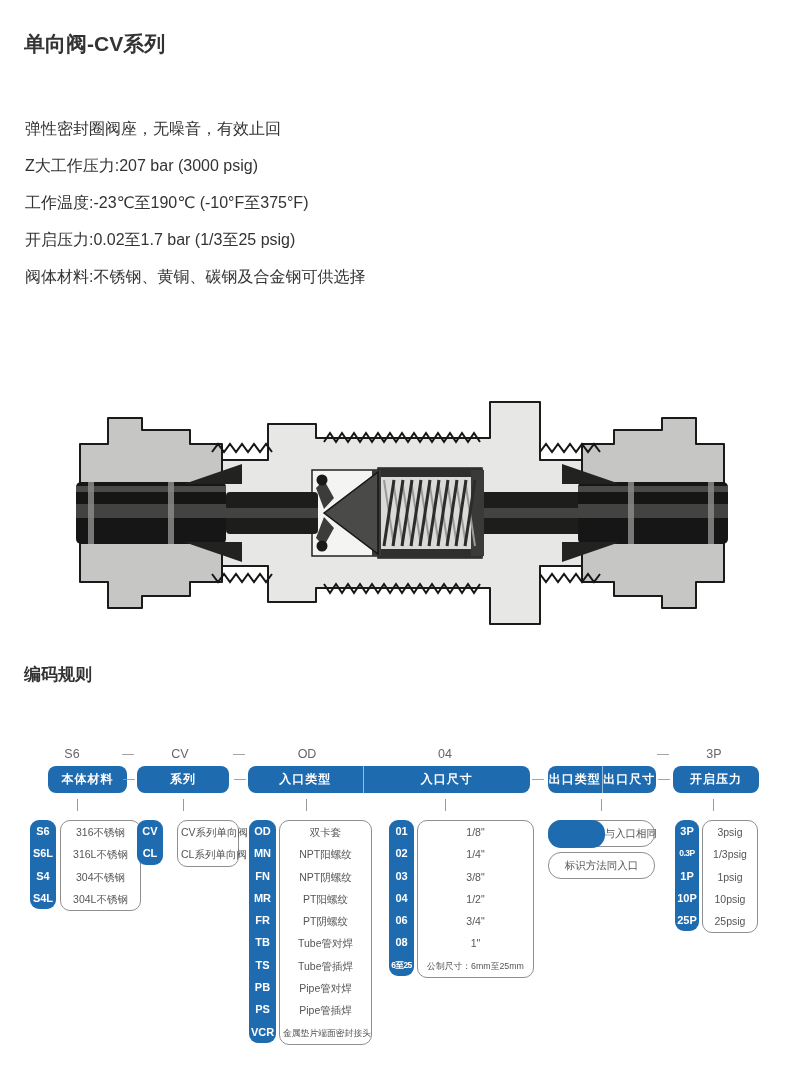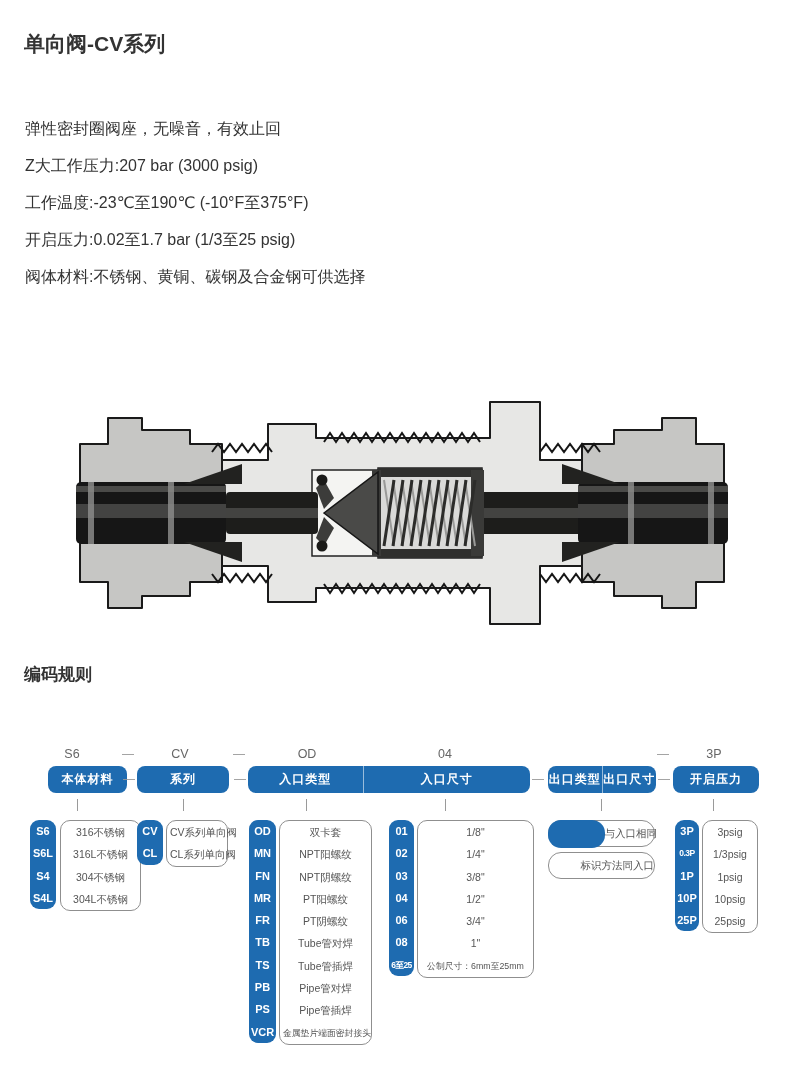--- a/index.html
+++ b/index.html
@@ -28,32 +28,32 @@
 
   .listcol{position:absolute;top:75px;display:flex;align-items:flex-start;}
   .chips{background:var(--accent,#1e6bb0);border-radius:9px;text-align:center;color:#fff;flex:none;}
   .chip{height:22.3px;line-height:22.3px;font-size:11px;font-weight:600;padding:0 1px;white-space:nowrap;}
   .chip.small{font-size:8.5px;letter-spacing:-0.5px;}
   .labels{background:#fff;border:1.4px solid #8f8f8f;border-radius:10px;text-align:center;flex:none;box-sizing:border-box;}
   .lab{height:22.3px;line-height:22.3px;font-size:10.5px;color:#555;white-space:nowrap;padding:0 3px;}
   .lab.small{font-size:8.8px;}
 
   .c1 .chips{width:26px;} .c1 .labels{width:81px;margin-left:4px;}
-  .c2 .chips{width:26px;} .c2 .labels{width:62px;margin-left:3px;}
+  .c2 .chips{width:26px;} .c2 .labels{width:62px;margin-left:14px;}
   .c3 .chips{width:27px;} .c3 .labels{width:93px;margin-left:3px;}
   .c4 .chips{width:25px;} .c4 .labels{width:117px;margin-left:3px;}
   .c6 .chips{width:24px;} .c6 .labels{width:56px;margin-left:3px;}
   .c1{left:30px;} .c2{left:137px;} .c3{left:249px;} .c4{left:389px;} .c6{left:675px;}
 
   .outbox{position:absolute;left:548px;width:107px;height:27px;border:1.4px solid #8f8f8f;border-radius:13px;
           background:#fff;display:flex;align-items:center;box-sizing:border-box;}
   .outbox.b1{top:75px;}
   .outbox.b2{top:107px;justify-content:center;}
   .outpill{width:57px;height:28px;background:var(--accent,#1e6bb0);border-radius:13px;margin-left:-1.4px;flex:none;}
-  .outtext{flex:1;text-align:right;font-size:10.5px;color:#555;white-space:nowrap;}
+  .outtext{flex:1;text-align:center;font-size:10.5px;color:#555;white-space:nowrap;}
 </style>
 </head>
 <body>
 
 <h1 class="page-title">单向阀-CV系列</h1>
 
 <div class="desc">
   <p>弹性密封圈阀座，无噪音，有效止回</p>
   <p>Z大工作压力:207 bar (3000 psig)</p>
   <p>工作温度:-23℃至190℃ (-10°F至375°F)</p>

